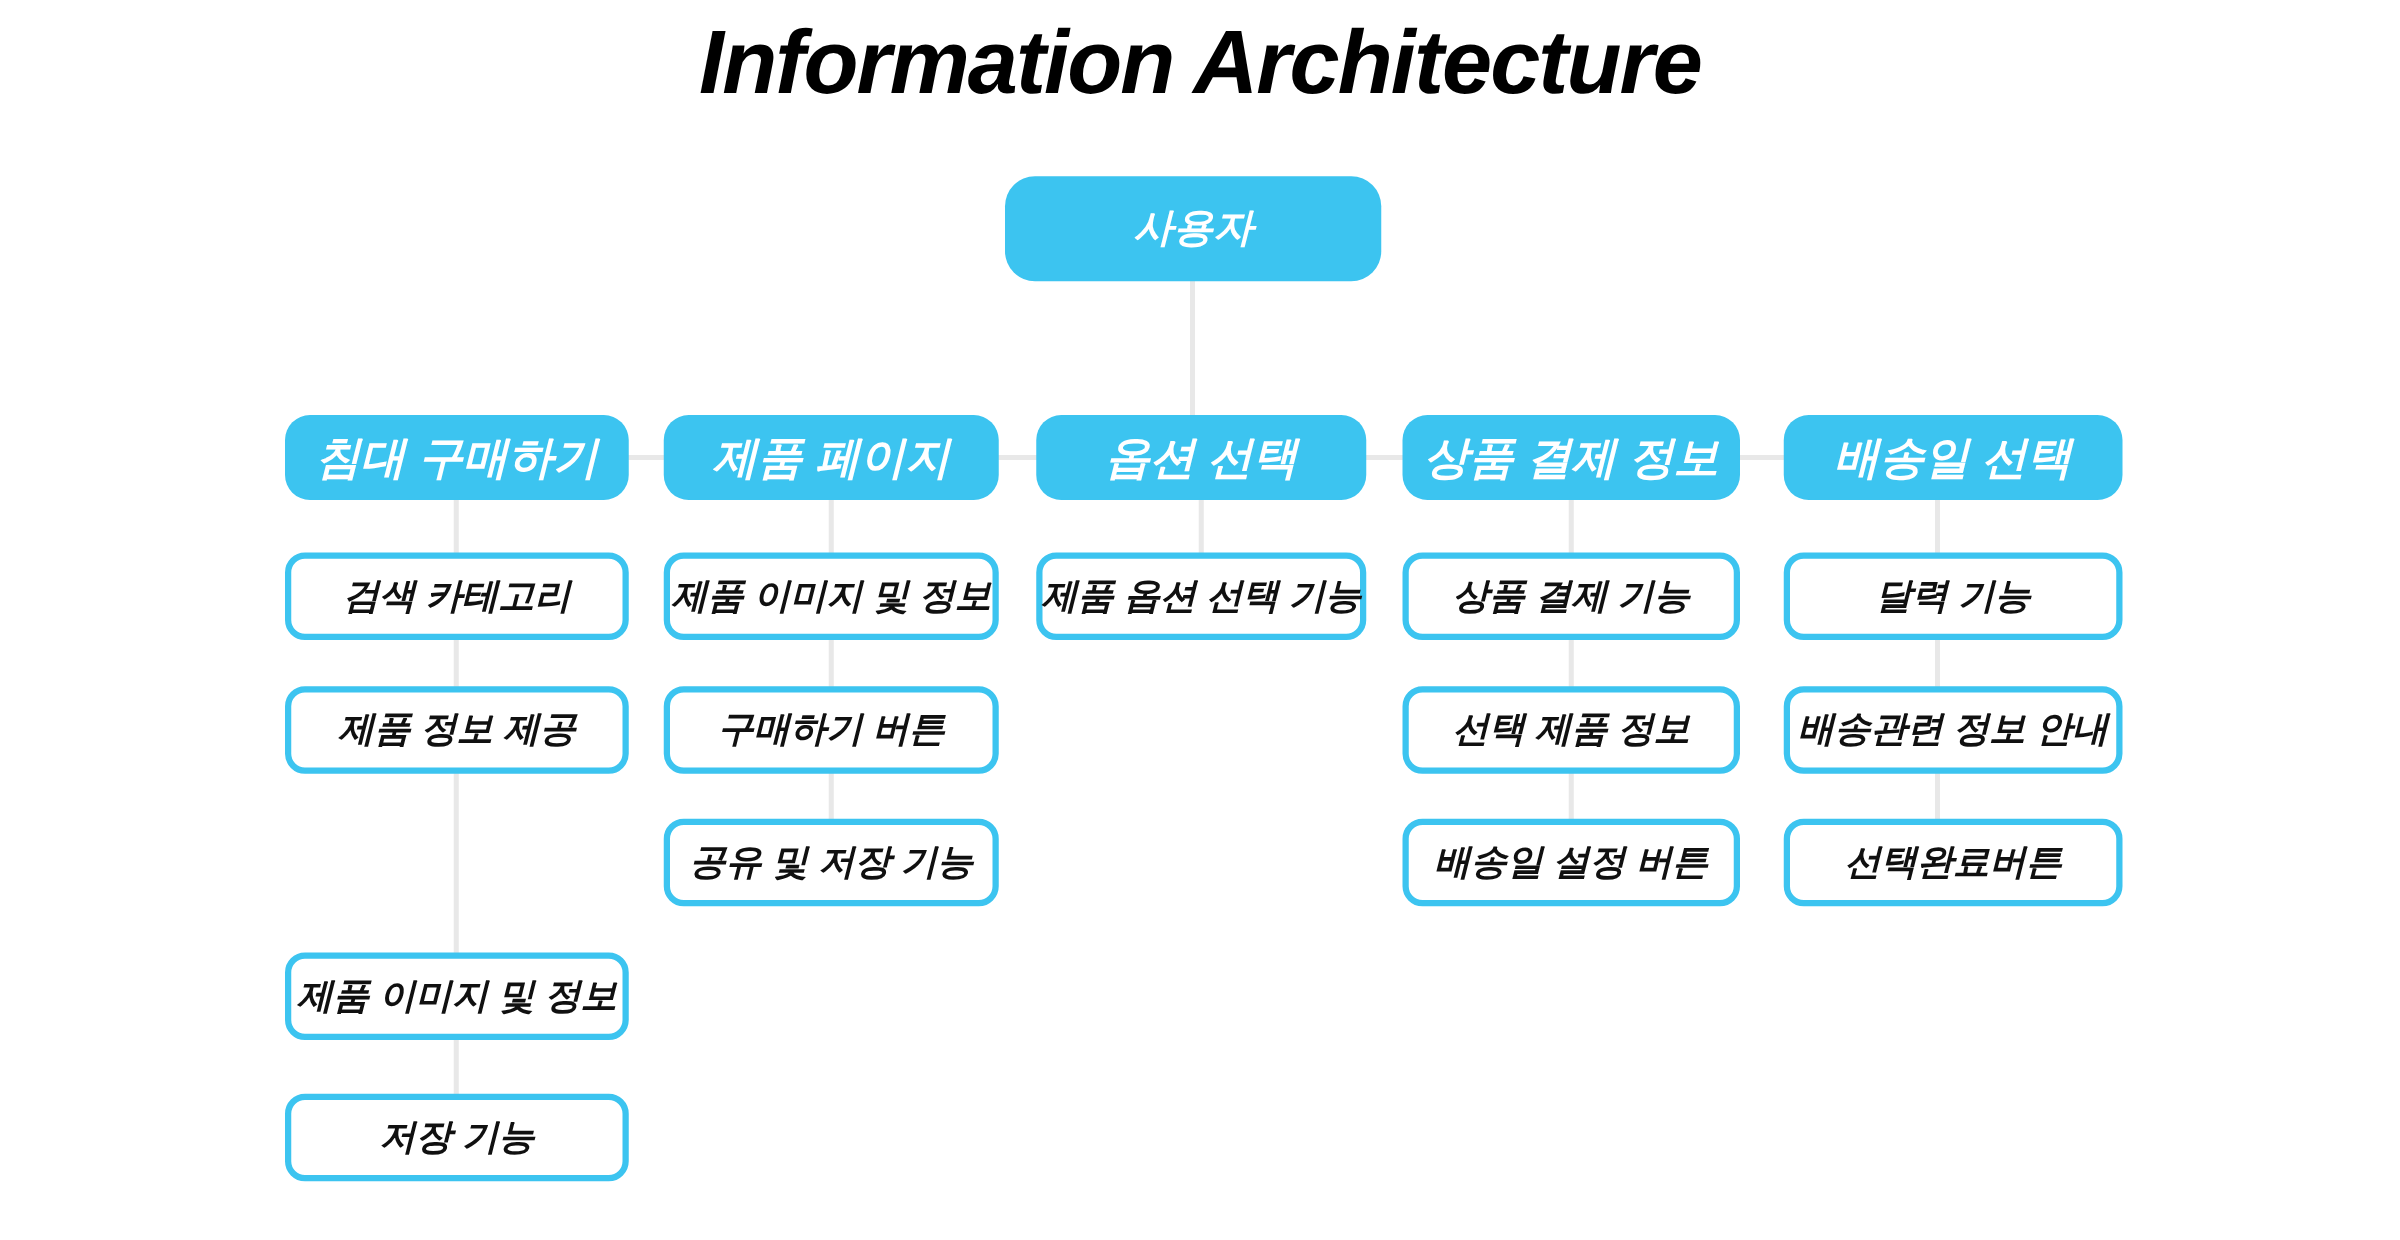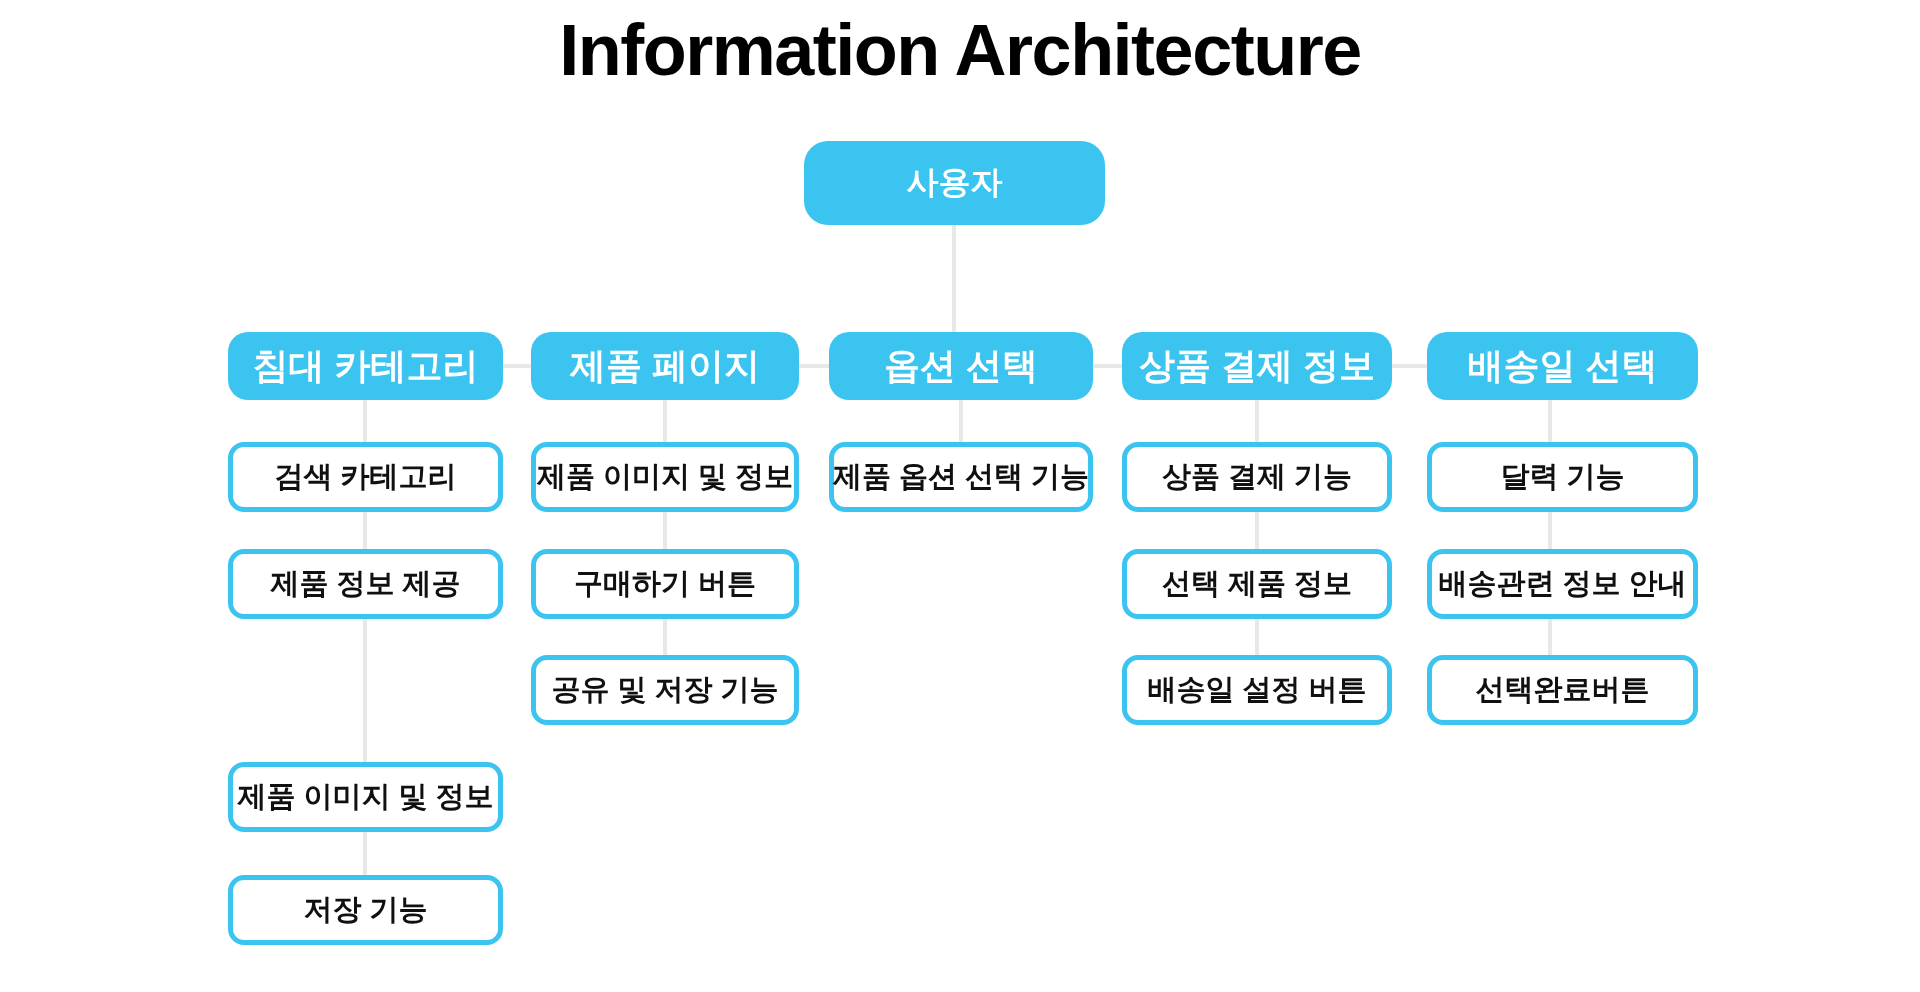--- a/index.html
+++ b/index.html
@@ -1,19 +1,20 @@
 <!DOCTYPE html>
 <html><head>
 <meta charset="utf-8">
 <style>
   html,body{margin:0;padding:0;background:#ffffff;}
   .canvas{
     position:relative;width:1920px;height:992px;overflow:hidden;
     background:var(--background,#ffffff);
     font-family:"Liberation Sans","DejaVu Sans",sans-serif;
+    font-style:italic;
     --accent:#3CC4F0;--connector:#E8E8E8;--node_text:#101010;--header_text:#ffffff;--title_text:#000000;
   }
   .title{
     position:absolute;left:0;top:10px;width:1920px;margin:0;
     text-align:center;font-size:72px;font-weight:800;letter-spacing:-1.5px;
     color:var(--title_text,#000);line-height:80px;
   }
   .node{
     position:absolute;display:flex;align-items:center;justify-content:center;
     box-sizing:border-box;z-index:1;text-align:center;white-space:nowrap;
@@ -61,21 +62,21 @@
   <div class="line vl vl-c2"></div>
   <div class="line vl vl-c3"></div>
   <div class="line vl vl-c4"></div>
   <div class="line vl vl-c5"></div>
 
   <div class="node root">
     <span>사용자</span>
   </div>
 
   <div class="node hdr c1">
-    <span>침대 카테고리</span>
+    <span>침대 구매하기</span>
   </div>
   <div class="node child c1 r0">
     <span>검색 카테고리</span>
   </div>
   <div class="node child c1 r1">
     <span>제품 정보 제공</span>
   </div>
   <div class="node child c1 r3">
     <span>제품 이미지 및 정보</span>
   </div>

